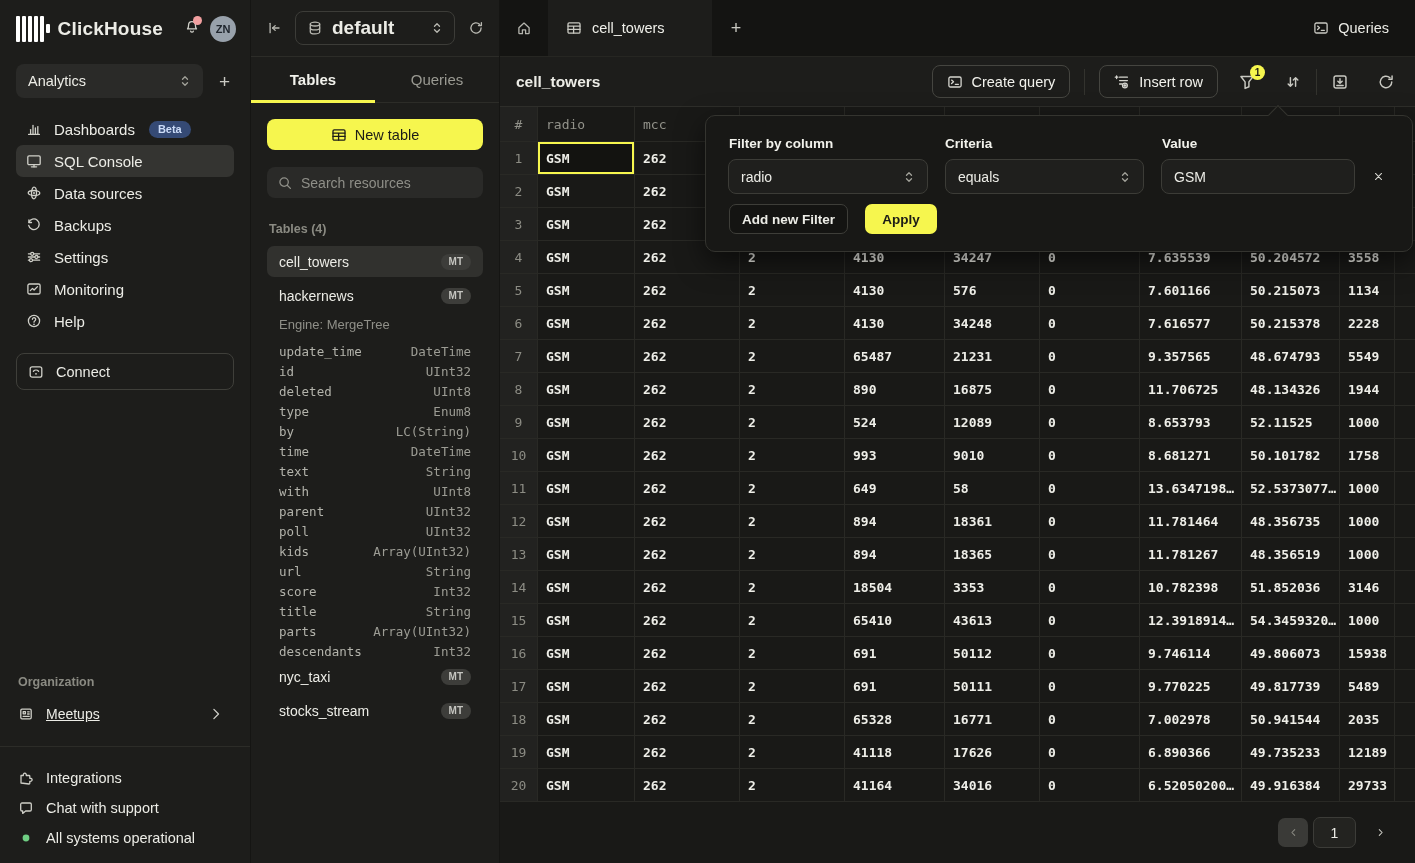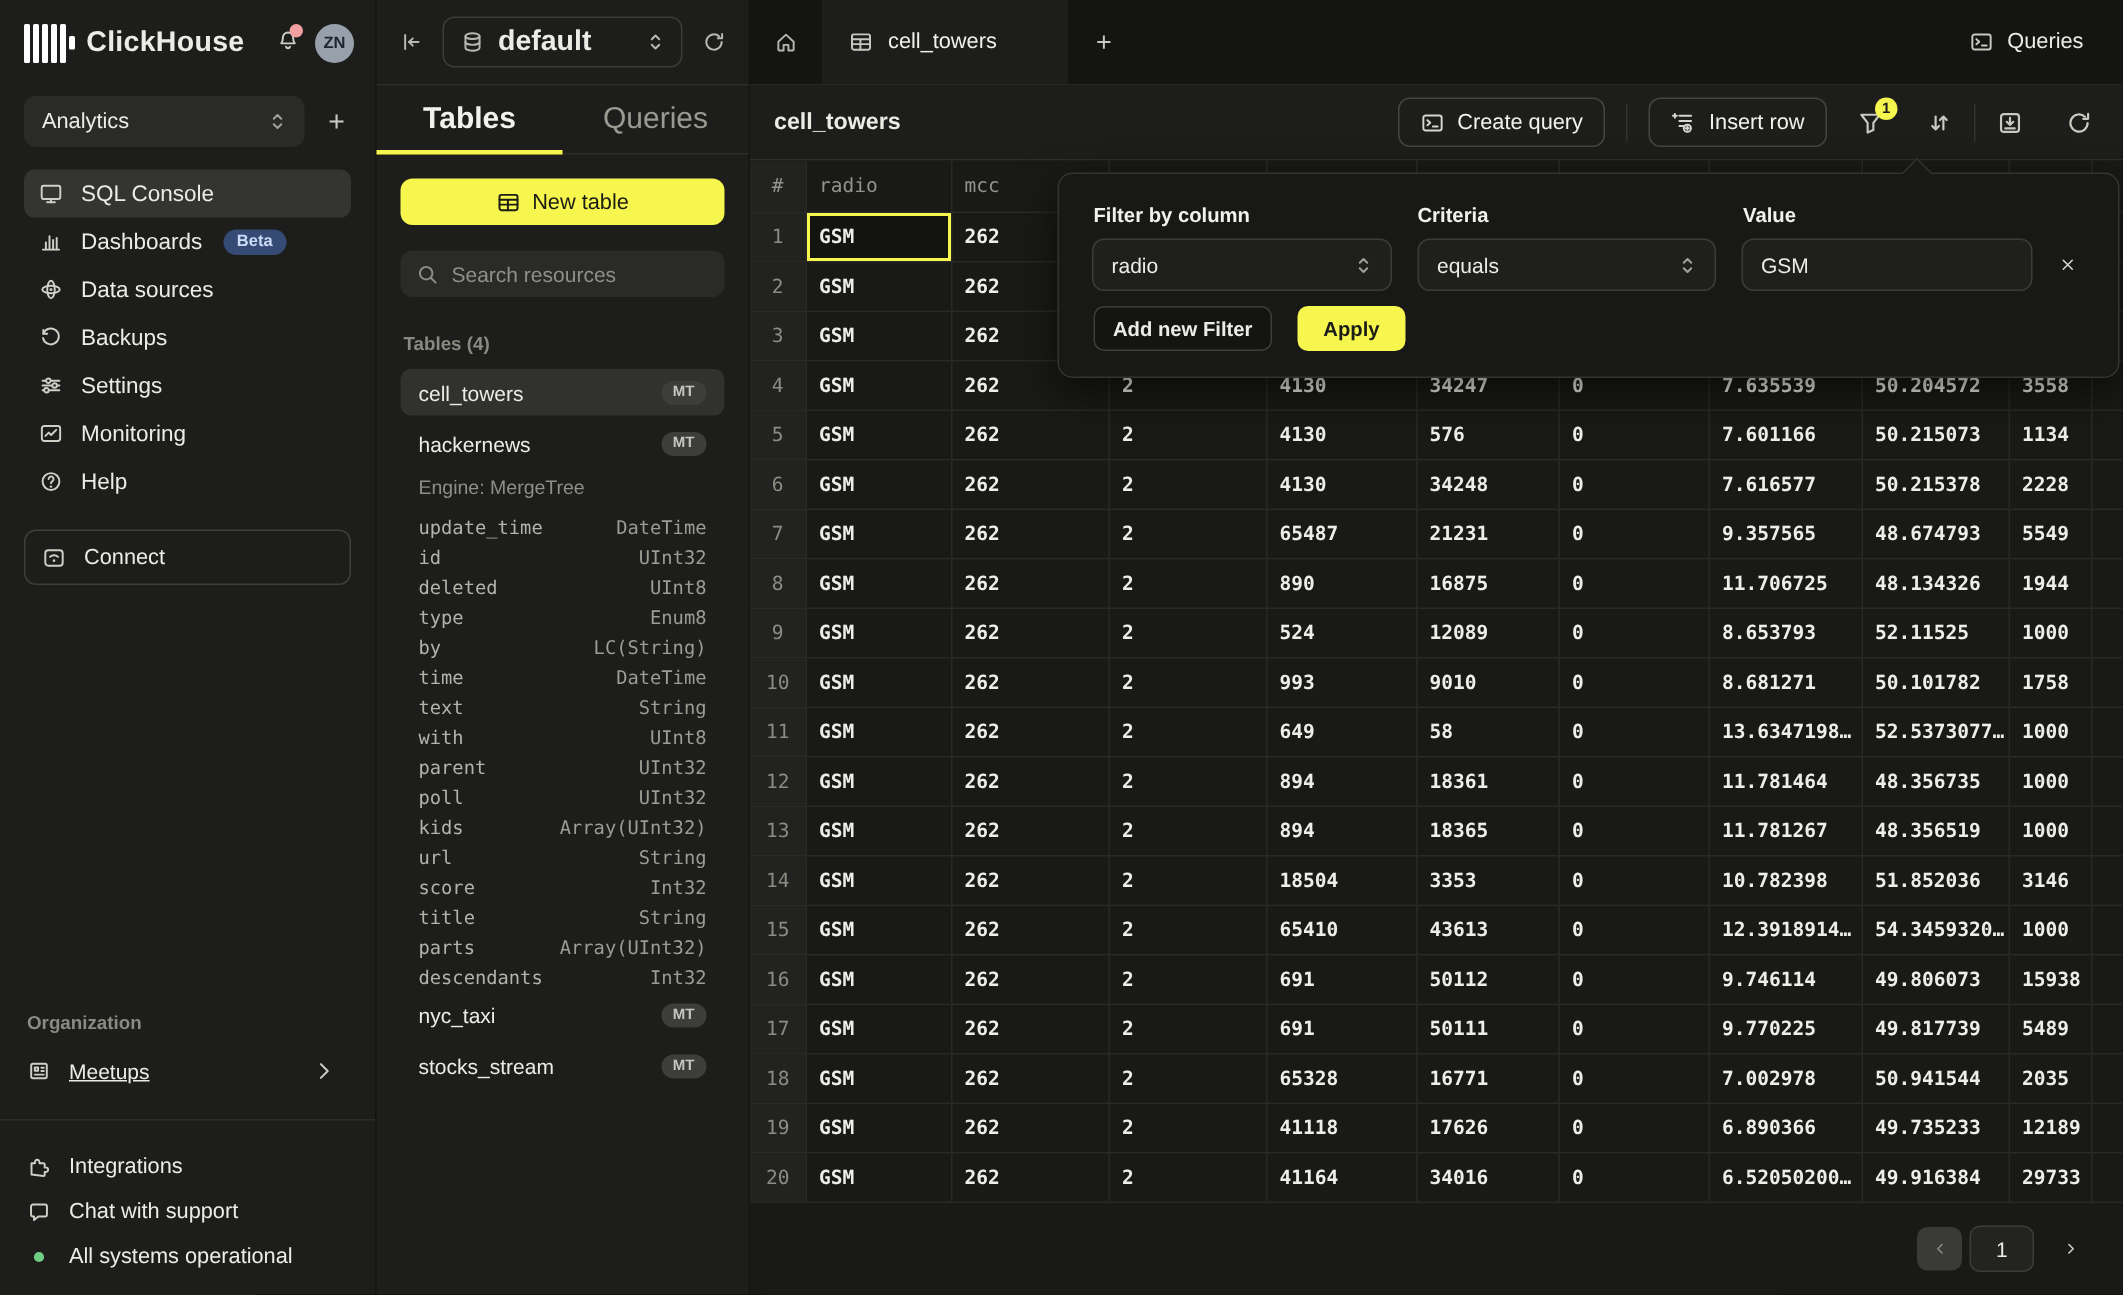--- a/index.html
+++ b/index.html
@@ -49,21 +49,21 @@
   .foot-item .icon { color:#cfcfc8; }
   [data-name="status-dot-icon"] { color:#6fce83 !important; }
 
   
   .explorer { width:250px; height:100%; background:#1d1d1b; border-left:1px solid #151513; border-right:1px solid #151513; display:flex; flex-direction:column; flex:0 0 auto; }
   .ex-header { height:57px; border-bottom:1px solid #2c2c28; display:flex; align-items:center; padding:0 15px; gap:13px; }
   .ex-header .icon { color:#b9b9b2; cursor:pointer; }
   .db-select { flex:1; height:34px; border:1px solid #3c3c38; border-radius:8px; display:flex; align-items:center; gap:9px; padding:0 9px 0 11px; cursor:pointer; }
   .db-select .t { flex:1; font-size:19px; font-weight:700; }
   .ex-tabs { height:46px; border-bottom:1px solid #2c2c28; display:flex; position:relative; }
-  .ex-tab { width:50%; display:flex; align-items:center; justify-content:center; font-size:20px; color:#9a9a92; cursor:pointer; position:relative; }
+  .ex-tab { width:50%; display:flex; align-items:center; justify-content:center; font-size:15px; color:#9a9a92; cursor:pointer; position:relative; }
   .ex-tab.selected { color:#f2f2ec; font-weight:700; }
   .ex-tab.selected::after { content:""; position:absolute; left:0; right:0; bottom:-1px; height:3px; background:#f6f64e; }
   .ex-body { flex:1; padding:16px 16px 0; overflow:hidden; }
   .new-table-btn { width:100%; height:31px; background:#f6f64e; color:#1c1c17; border-radius:8px; display:flex; align-items:center; justify-content:center; gap:8px; font-size:14.5px; font-weight:500; cursor:pointer; }
   .new-table-btn .icon { color:#1c1c17; }
   .search-box { margin-top:17px; height:31px; background:#2a2a28; border-radius:8px; display:flex; align-items:center; gap:8px; padding:0 10px; }
   .search-box .icon { color:#8f8f88; }
   .search-box input { background:transparent; border:none; outline:none; color:#ecece6; font-size:14px; width:100%; font-family:"Liberation Sans",sans-serif; }
   .search-box input::placeholder { color:#8f8f88; }
   .tables-label { margin:24px 0 10px 2px; color:#8a8a82; font-size:12.5px; font-weight:700; }
@@ -168,43 +168,43 @@
               <path d="M5.5 6.2L8 3.7l2.5 2.5"></path>
               <path d="M5.5 9.8L8 12.3l2.5-2.5"></path>
             </svg>
           </span>
       </div>
       <span class="plus-btn" data-name="add-workspace-button">+</span>
     </div>
 
     <nav class="sb-nav" data-name="sidebar-nav">
 
-    <div class="nav-item selected" data-name="sidebar-item">
-          <span class="icon" data-name="sql-console-icon">
-            <svg viewBox="0 0 16 16" fill="none" stroke="currentColor" stroke-width="1.3" stroke-linecap="round" stroke-linejoin="round">
-              <rect x="1.8" y="2.8" width="12.4" height="8.9" rx="1.3"></rect>
-              <path d="M8 11.7v2.1"></path>
-              <path d="M5.4 13.8h5.2"></path>
-            </svg>
-          </span>
-          <span class="nav-label" data-name="sidebar-item-label">SQL Console</span>
-
-        </div>
-        <div class="nav-item" data-name="sidebar-item">
+    <div class="nav-item" data-name="sidebar-item">
           <span class="icon" data-name="dashboards-icon">
             <svg viewBox="0 0 16 16" fill="none" stroke="currentColor" stroke-width="1.3" stroke-linecap="round" stroke-linejoin="round">
               <path d="M2.6 13.4h10.8"></path>
               <path d="M4.6 13.2V8.6"></path>
               <path d="M7 13.2V4.4"></path>
               <path d="M9.4 13.2V7"></path>
               <path d="M11.8 13.2V5.6"></path>
             </svg>
           </span>
           <span class="nav-label" data-name="sidebar-item-label">Dashboards</span>
           <span class="beta-badge" data-name="beta-badge">Beta</span>
+        </div>
+        <div class="nav-item selected" data-name="sidebar-item">
+          <span class="icon" data-name="sql-console-icon">
+            <svg viewBox="0 0 16 16" fill="none" stroke="currentColor" stroke-width="1.3" stroke-linecap="round" stroke-linejoin="round">
+              <rect x="1.8" y="2.8" width="12.4" height="8.9" rx="1.3"></rect>
+              <path d="M8 11.7v2.1"></path>
+              <path d="M5.4 13.8h5.2"></path>
+            </svg>
+          </span>
+          <span class="nav-label" data-name="sidebar-item-label">SQL Console</span>
+
         </div>
         <div class="nav-item" data-name="sidebar-item">
           <span class="icon" data-name="data-sources-icon">
             <svg viewBox="0 0 16 16" fill="none" stroke="currentColor" stroke-width="1.3" stroke-linecap="round" stroke-linejoin="round">
               <ellipse cx="8" cy="8" rx="5.8" ry="2.5"></ellipse>
               <ellipse cx="8" cy="8" rx="2.5" ry="5.8"></ellipse>
               <circle cx="8" cy="8" r="1" fill="currentColor" stroke="none"></circle>
             </svg>
           </span>
           <span class="nav-label" data-name="sidebar-item-label">Data sources</span>

